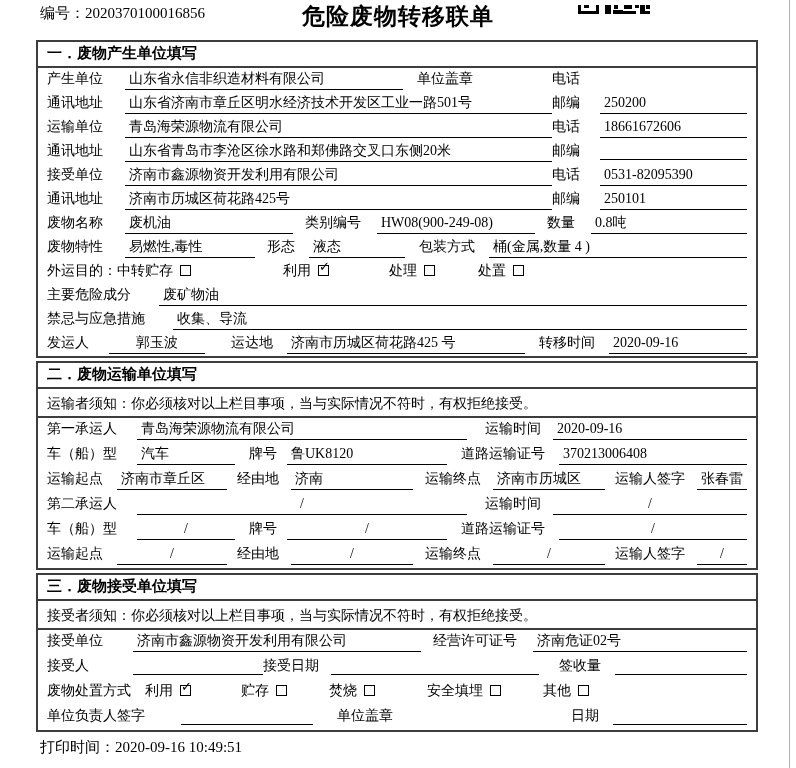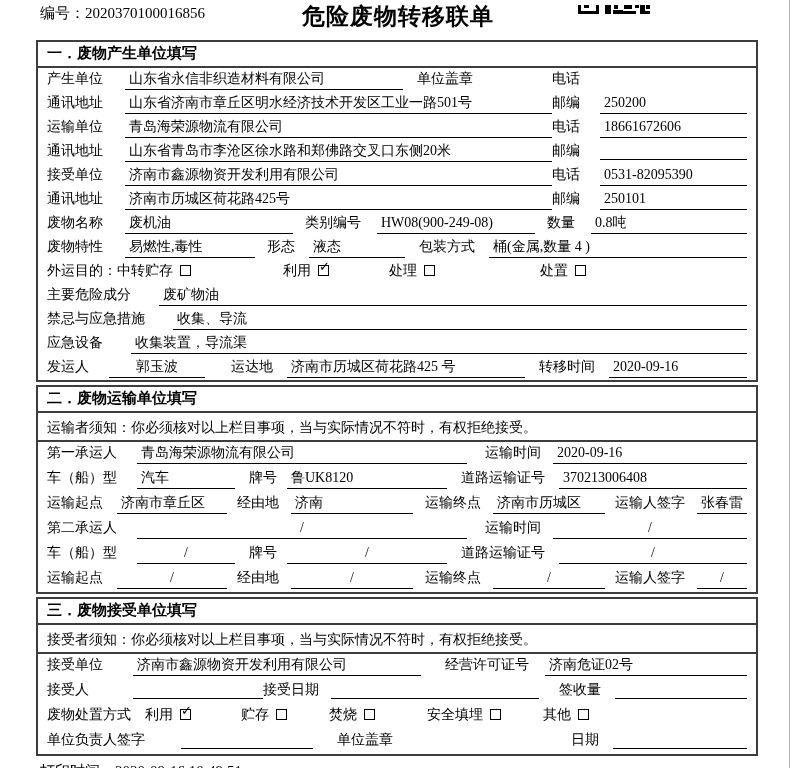--- a/index.html
+++ b/index.html
@@ -142,37 +142,33 @@
     <span class="ul" style="width:96px">液态</span>
     <span class="lb" style="margin-left:14px;width:70px">包装方式</span>
     <span class="ul fill">桶(金属,数量 4 )</span>
   </div>
 
   <div class="r">
     <span class="lb">外运目的：</span>
     <span class="opt" style="margin-left:0"><span>中转贮存</span><span class="cb"><span class="mk"></span></span></span>
     <span class="opt" style="margin-left:92px"><span>利用</span><span class="cb"><span class="mk">✓</span></span></span>
     <span class="opt" style="margin-left:60px"><span>处理</span><span class="cb"><span class="mk"></span></span></span>
-    <span class="opt" style="margin-left:105px"><span>处置</span><span class="cb"><span class="mk"></span></span></span>
+    <span class="opt" style="margin-left:43px"><span>处置</span><span class="cb"><span class="mk"></span></span></span>
   </div>
 
   <div class="r">
     <span class="lb" style="width:104px">主要危险成分</span>
     <span class="ul fill" style="margin-left:8px">废矿物油</span>
   </div>
 
   <div class="r">
     <span class="lb" style="width:118px">禁忌与应急措施</span>
     <span class="ul fill" style="margin-left:8px">收集、导流</span>
   </div>
 
-  <div class="r">
-    <span class="lb" style="width:76px">应急设备</span>
-    <span class="ul fill" style="margin-left:8px">收集装置，导流渠</span>
-  </div>
 
   <div class="r">
     <span class="lb" style="width:62px">发运人</span>
     <span class="ul ctr" style="width:96px">郭玉波</span>
     <span class="lb" style="margin-left:26px;width:56px">运达地</span>
     <span class="ul" style="width:238px">济南市历城区荷花路425 号</span>
     <span class="lb" style="margin-left:14px;width:70px">转移时间</span>
     <span class="ul fill">2020-09-16</span>
   </div>
 </div>
@@ -236,21 +232,21 @@
   </div>
 </div>
 
 <div class="box box3">
   <div class="hdr">三．废物接受单位填写</div>
   <div class="notice">接受者须知：你必须核对以上栏目事项，当与实际情况不符时，有权拒绝接受。</div>
 
   <div class="r">
     <span class="lb" style="width:86px">接受单位</span>
     <span class="ul" style="width:288px">济南市鑫源物资开发利用有限公司</span>
-    <span class="lb" style="margin-left:24px;width:100px">经营许可证号</span>
+    <span class="lb" style="margin-left:12px;width:100px">经营许可证号</span>
     <span class="ul fill">济南危证02号</span>
   </div>
 
   <div class="r">
     <span class="lb" style="width:86px">接受人</span>
     <span class="ul" style="width:130px"></span>
     <span class="lb" style="width:68px">接受日期</span>
     <span class="ul" style="width:208px"></span>
     <span class="lb" style="margin-left:20px;width:56px">签收量</span>
     <span class="ul fill" style="max-width:150px"></span>

